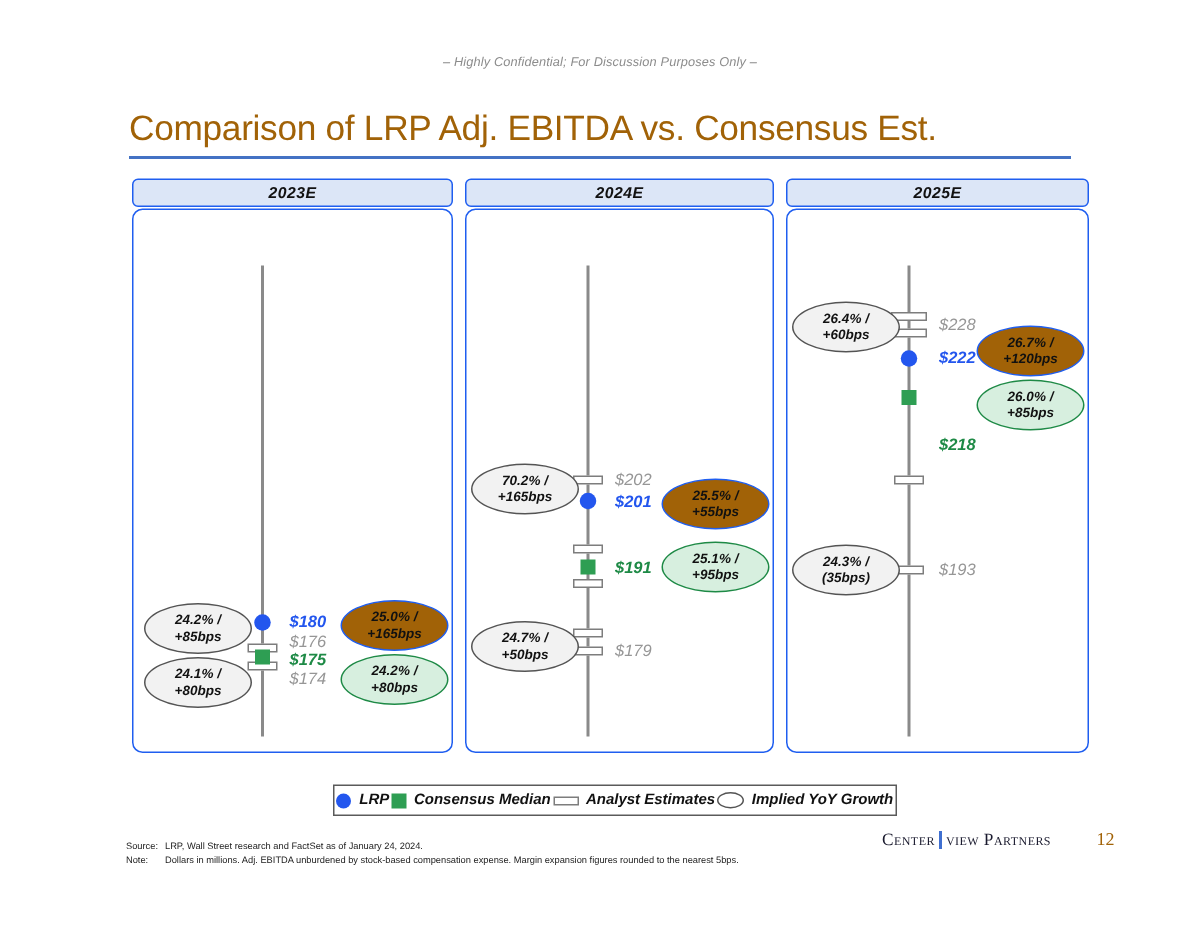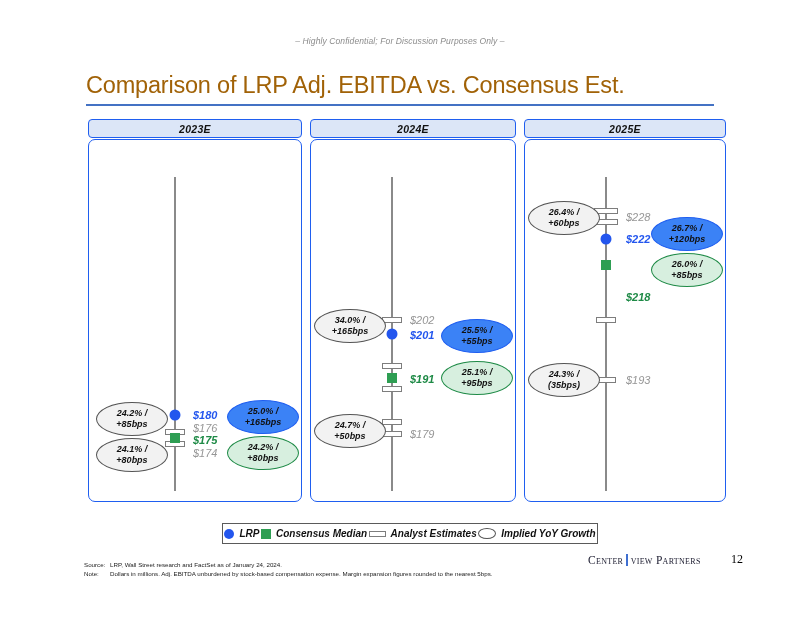--- a/index.html
+++ b/index.html
@@ -146,21 +146,21 @@
     font-family: "Liberation Sans", sans-serif;
     font-style: italic;
     font-weight: bold;
     font-size: 9px;
     line-height: 11px;
     text-align: right;
     transform: translateY(-50%);
     white-space: nowrap;
   }
   .e-grey  { background: #f2f2f2; border: 1.5px solid #545454; color: #111111; }
-  .e-blue  { background: #3b82f6; border: 1.8px solid #1f5ef0; color: #111111; }
+  .e-blue  { background: #a16207; border: 1.8px solid #1f5ef0; color: #111111; }
   .e-green { background: #d7efdf; border: 1.8px solid #1e8a46; color: #111111; }
 
   
   .legend {
     position: absolute;
     left: 222px;
     top: 523px;
     width: 376px;
     height: 21px;
     border: 1.4px solid #5a5a5a;
@@ -220,21 +220,21 @@
     height: 12px;
     background: #3f6fd0;
     margin: 0 3px;
   }
   .pageno {
     position: absolute;
     top: 552px;
     left: 731px;
     font-family: "Liberation Serif", serif;
     font-size: 12px;
-    color: #000000;
+    color: #a16207;
   }
 </style>
 </head>
 <body>
 
 <div id="slide">
 
   <div class="confidential">– Highly Confidential; For Discussion Purposes Only –</div>
 
   <div class="title">Comparison of LRP Adj. EBITDA vs. Consensus Est.</div>
@@ -290,21 +290,21 @@
 
     <div class="tick" style="left:81px; top:282px;"></div>
     <div class="tick" style="left:81px; top:294px;"></div>
 
     <div class="vlabel v-grey" style="left:99px; top:180px;">$202</div>
     <div class="vlabel v-blue" style="left:99px; top:195px;">$201</div>
     <div class="vlabel v-green" style="left:99px; top:239px;">$191</div>
     <div class="vlabel v-grey" style="left:99px; top:294px;">$179</div>
 
     <div class="ellipse e-grey" style="left:3px; top:186px; width:72px; height:34px;">
-      <div>34.0% /</div>
+      <div>70.2% /</div>
       <div>+165bps</div>
     </div>
     <div class="ellipse e-grey" style="left:3px; top:291px; width:72px; height:34px;">
       <div>24.7% /</div>
       <div>+50bps</div>
     </div>
 
     <div class="ellipse e-blue" style="left:130px; top:196px; width:72px; height:34px;">
       <div>25.5% /</div>
       <div>+55bps</div>

